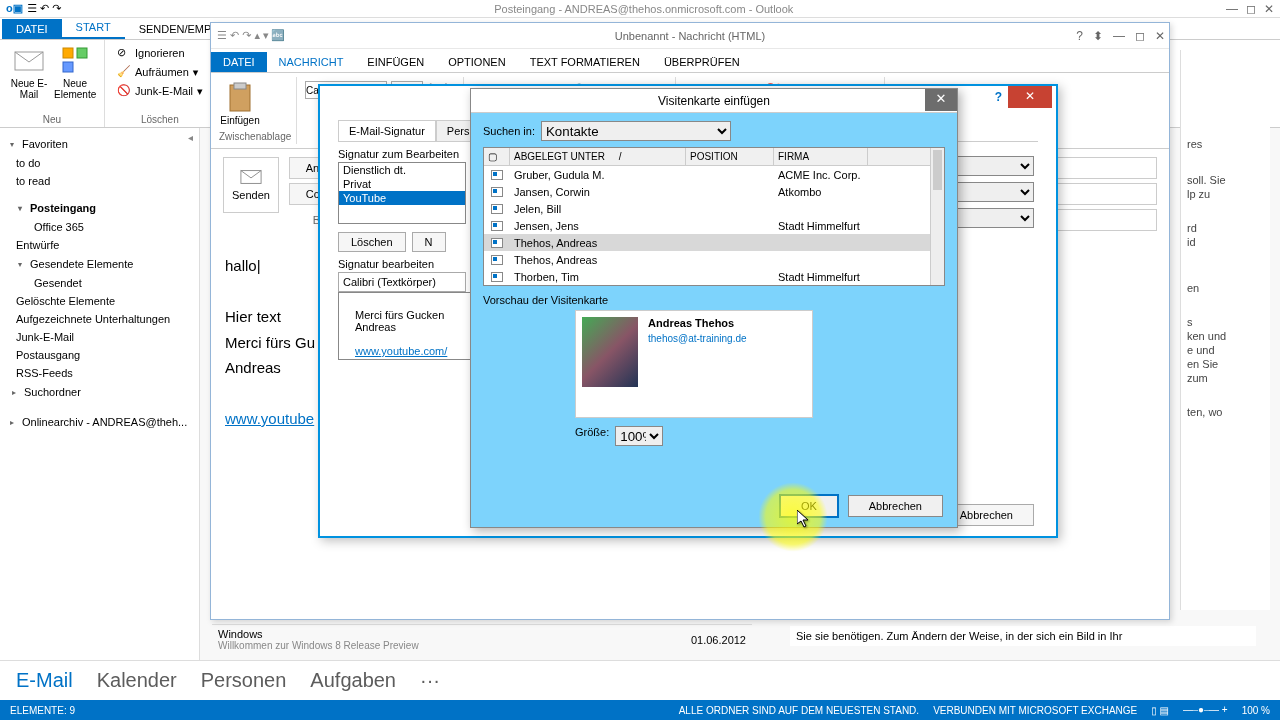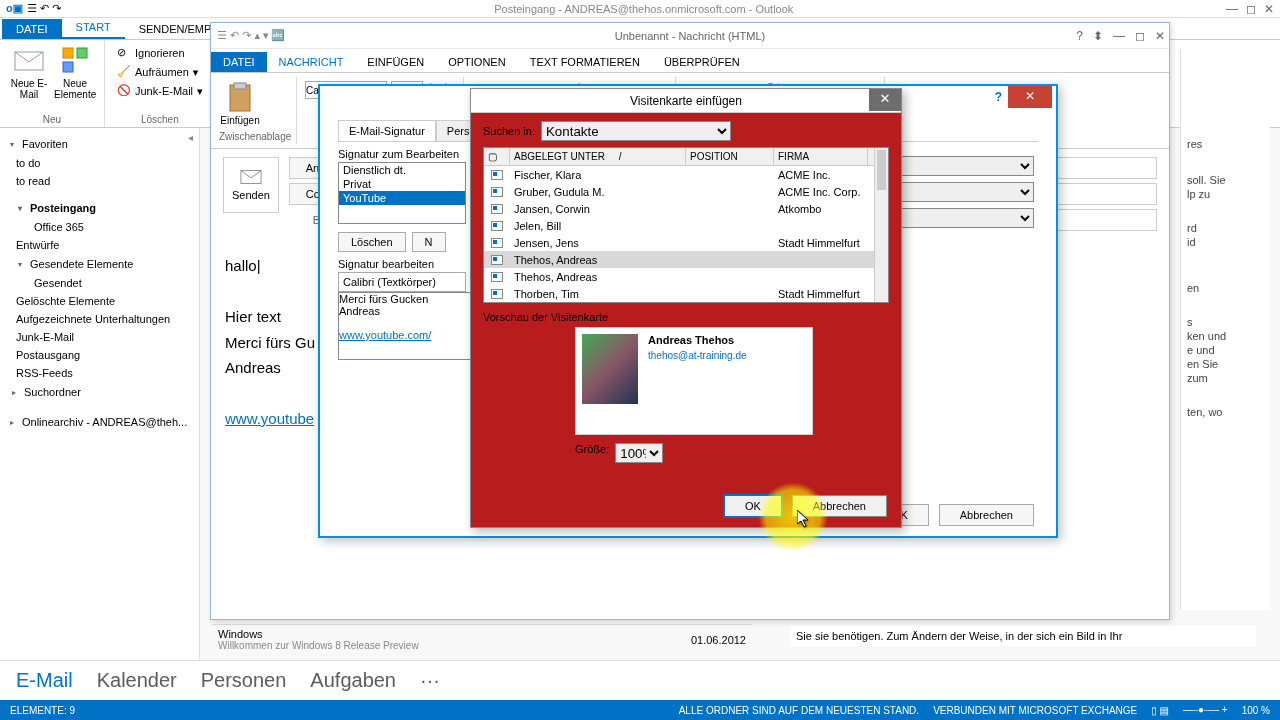--- a/index.html
+++ b/index.html
@@ -78,30 +78,30 @@
 .sig-tab-row { display: flex; border-bottom: 1px solid #ccc; }
 .sig-tab { padding: 4px 10px; font-size: 11px; border: 1px solid #ccc; border-bottom: none; background: #fff; cursor: pointer;}
 .sig-tab.inactive { background: #f0f0f0; }
 .sig-list-label { font-size: 11px; margin: 6px 0 2px; }
 .sig-list { width: 128px; height: 62px; border: 1px solid #888; font-size: 11px; overflow: hidden; }
 .sig-list div { padding: 1px 4px; cursor: pointer;}
 .sig-list div.sel { background: #0072c6; color: #fff; }
 .sig-btns { display: flex; gap: 6px; margin-top: 8px;}
 .sig-btns button { font-size: 11px; padding: 3px 12px; border: 1px solid #aaa; background: #f6f6f6; cursor: pointer;}
 .sig-edit { width: 128px; height: 20px; border: 1px solid #aaa; font-size: 11px; padding: 0 4px;}
-.sig-textarea { width: 140px; height: 68px; border: 1px solid #888; font-size: 11px; padding: 0; }
+.sig-textarea { width: 140px; height: 68px; border: 1px solid #888; font-size: 11px; padding: 16px; }
 .sig-textarea a { color: #0072c6; }
 .sig-right { position: absolute; top: 52px; right: 22px; width: 200px; }
 .sig-right .row { display: flex; align-items: center; margin-bottom: 6px; font-size: 11px; gap: 4px;}
 .sig-right select { flex: 1; height: 20px; border: 1px solid #888; font-size: 11px;}
 .sig-ok-row { position: absolute; bottom: 10px; right: 22px; display: flex; gap: 10px;}
 .sig-ok-row button { font-size: 11px; padding: 4px 20px; border: 1px solid #aaa; background: #f6f6f6; cursor: pointer;}
 
 
-.bc-dialog { position: absolute; top: 88px; left: 470px; width: 432px; height: 440px; background: #b91c1c; border: 1px solid #888; box-shadow: 3px 3px 10px rgba(0,0,0,0.3); }
+.bc-dialog { position: absolute; top: 88px; left: 470px; width: 488px; height: 440px; background: #7dd3fc; border: 1px solid #888; box-shadow: 3px 3px 10px rgba(0,0,0,0.3); }
 .bc-title { height: 24px; background: #fff; display: flex; align-items: center; justify-content: center; font-size: 12px; position: relative; border-bottom: 1px solid #ccc;}
 .bc-title .close { position: absolute; right: 0; top: 0; width: 32px; height: 22px; background: #6d6d6d; color: #fff; text-align: center; line-height: 20px; cursor: pointer; font-size: 13px;}
 .bc-body { padding: 8px 12px; }
 .bc-search-row { display: flex; align-items: center; gap: 6px; font-size: 11px; margin-bottom: 6px;}
 .bc-search-row select { width: 190px; height: 20px; border: 1px solid #888;}
 .bc-table { border: 1px solid #888; background: #fff; }
 .bc-th-row { display: flex; background: #f0f0f0; border-bottom: 1px solid #ccc; font-size: 10px;}
 .bc-th { padding: 3px 4px; border-right: 1px solid #ccc; }
 .bc-th.c0 { width: 26px;}
 .bc-th.c1 { width: 176px;}
@@ -426,28 +426,20 @@
             <div class="bc-th c0">▢</div>
             <div class="bc-th c1"><span>ABGELEGT UNTER</span> &nbsp;&nbsp;&nbsp; <span>/</span></div>
             <div class="bc-th c2">POSITION</div>
             <div class="bc-th c3">FIRMA</div>
           </div>
           <div class="bc-rows" id="bc-rows">
               <div class="bc-row">
                 <div class="bc-cell c0">
                   <div class="card-icn"></div>
                 </div>
-                <div class="bc-cell c1">Fischer, Klara</div>
-                <div class="bc-cell c2"></div>
-                <div class="bc-cell c3">ACME Inc.</div>
-              </div>
-              <div class="bc-row">
-                <div class="bc-cell c0">
-                  <div class="card-icn"></div>
-                </div>
                 <div class="bc-cell c1">Gruber, Gudula M.</div>
                 <div class="bc-cell c2"></div>
                 <div class="bc-cell c3">ACME Inc. Corp.</div>
               </div>
               <div class="bc-row">
                 <div class="bc-cell c0">
                   <div class="card-icn"></div>
                 </div>
                 <div class="bc-cell c1">Jansen, Corwin</div>
                 <div class="bc-cell c2"></div>

